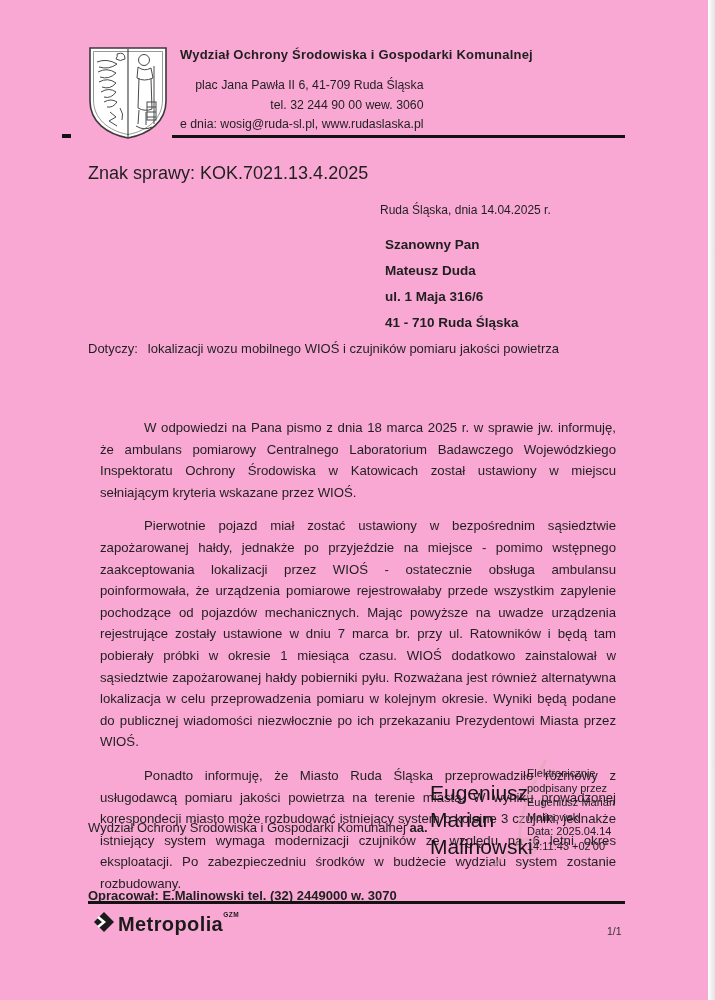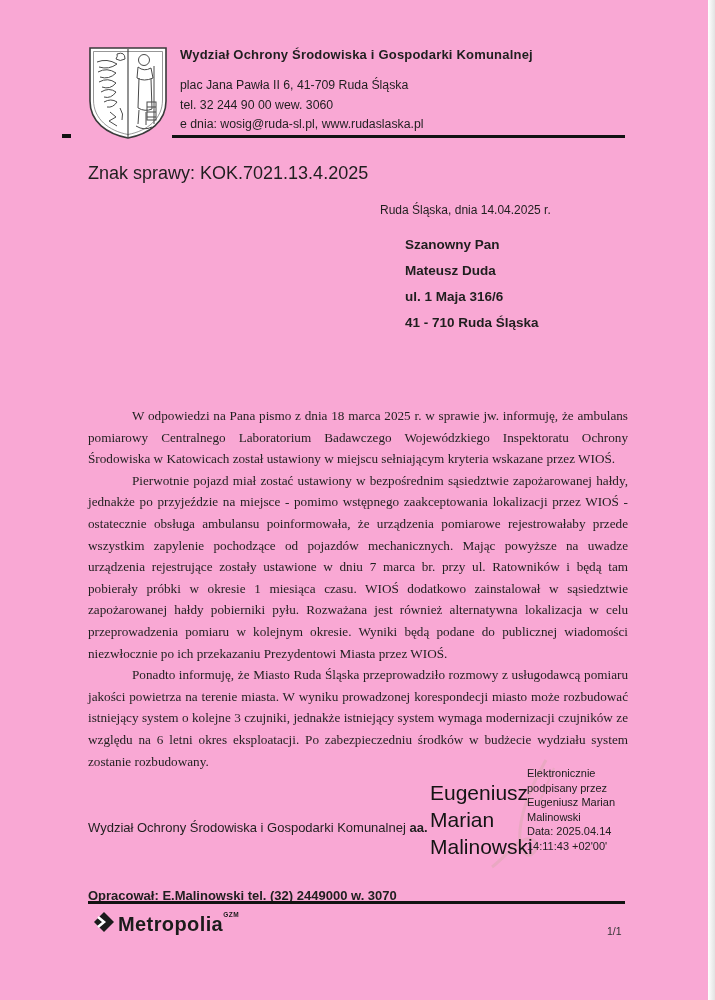--- a/index.html
+++ b/index.html
@@ -4,34 +4,34 @@
 <style>
   html,body { margin:0; padding:0; background:#ffffff; }
   .page {
     position:relative; width:715px; height:1000px; background:#f9a8d4;
     font-family:"Liberation Sans", sans-serif; color:#1f1f1f; overflow:hidden;
   }
   .abs { position:absolute; }
   
   .coat { left:84px; top:44px; }
   .header-title { left:180px; top:47px; font-size:13px; font-weight:bold; letter-spacing:.2px; }
-  .header-address { left:180px; top:76px; font-size:12.3px; line-height:19.5px; }
+  .header-address { left:180px; top:76px; font-size:12.3px; line-height:19.5px;text-align:right; }
   .rule-top { left:172px; top:135px; width:453px; height:3px; background:#121212; }
   .dash-left { left:62px; top:134px; width:9px; height:4px; background:#121212; }
   
   .ref-case { left:88px; top:163px; font-size:18px; }
   .ref-date { left:380px; top:163px; font-size:12px;margin-top:40px; }
   
-  .recipient { left:385px; top:232px; font-size:13.5px; font-weight:bold; line-height:26px; white-space:pre-line;margin-left:20px; }
+  .recipient { left:385px; top:232px; font-size:13.5px; font-weight:bold; line-height:26px; white-space:pre-line; }
   
   .subject { left:88px; top:341px; font-size:13px; }
   .subject .txt { margin-left:10px; }
   
   .body-text { left:88px; top:405px; width:540px; font-size:13.2px; line-height:21.6px; text-align:justify; }
-  .body-text p { margin:0; text-indent:44px;font-family:Liberation Serif, serif; }
+  .body-text p { margin:12px; text-indent:44px; }
   
   .signature { left:430px; top:762px; width:210px; height:110px; }
   .sig-flourish { position:absolute; left:58px; top:-4px; }
   .sig-name { position:absolute; left:0; top:17px; font-size:21px; line-height:27px; color:#141414; white-space:pre-line; }
   .sig-details { position:absolute; left:97px; top:4px; width:115px; font-size:11px; line-height:14.5px; color:#202020; white-space:pre-line; }
   
   .footer-dept { left:88px; top:820px; font-size:13px; }
   .footer-prepared { left:88px; top:888px; font-size:13px;font-weight:bold; }
   .rule-bottom { left:88px; top:901px; width:537px; height:3px; background:#121212; }
   .metropolia { left:94px; top:912px; display:flex; align-items:center; }
@@ -87,20 +87,23 @@
   <div class="abs dash-left"></div>
 
   <div class="abs ref-case">Znak sprawy: KOK.7021.13.4.2025</div>
   <div class="abs ref-date">Ruda Śląska, dnia 14.04.2025 r.</div>
 
   <div class="abs recipient">Szanowny Pan
 Mateusz Duda
 ul. 1 Maja 316/6
 41 - 710 Ruda Śląska</div>
 
+  <div class="abs subject">
+    <span>Dotyczy:</span><span class="txt">lokalizacji wozu mobilnego WIOŚ i czujników pomiaru jakości powietrza</span>
+  </div>
 
   <div class="abs body-text">
     <p>W odpowiedzi na Pana pismo z dnia 18 marca 2025 r. w sprawie jw. informuję, że ambulans pomiarowy Centralnego Laboratorium Badawczego Wojewódzkiego Inspektoratu Ochrony Środowiska w Katowicach został ustawiony w miejscu sełniającym kryteria wskazane przez WIOŚ.</p>
     <p>Pierwotnie pojazd miał zostać ustawiony w bezpośrednim sąsiedztwie zapożarowanej hałdy, jednakże po przyjeździe na miejsce - pomimo wstępnego zaakceptowania lokalizacji przez WIOŚ - ostatecznie obsługa ambulansu poinformowała, że urządzenia pomiarowe rejestrowałaby przede wszystkim zapylenie pochodzące od pojazdów mechanicznych. Mając powyższe na uwadze urządzenia rejestrujące zostały ustawione w dniu 7 marca br. przy ul. Ratowników i będą tam pobierały próbki w okresie 1 miesiąca czasu. WIOŚ dodatkowo zainstalował w sąsiedztwie zapożarowanej hałdy pobierniki pyłu. Rozważana jest również alternatywna lokalizacja w celu przeprowadzenia pomiaru w kolejnym okresie. Wyniki będą podane do publicznej wiadomości niezwłocznie po ich przekazaniu Prezydentowi Miasta przez WIOŚ.</p>
     <p>Ponadto informuję, że Miasto Ruda Śląska przeprowadziło rozmowy z usługodawcą pomiaru jakości powietrza na terenie miasta. W wyniku prowadzonej korespondecji miasto może rozbudować istniejący system o  kolejne 3 czujniki, jednakże istniejący system wymaga modernizacji czujników ze względu na 6 letni okres eksploatacji. Po zabezpieczedniu środków w budżecie wydziału system zostanie rozbudowany.</p>
   </div>
 
   <div class="abs signature">
     <div class="sig-flourish">
       <svg width="72" height="112" viewBox="0 0 72 112">

